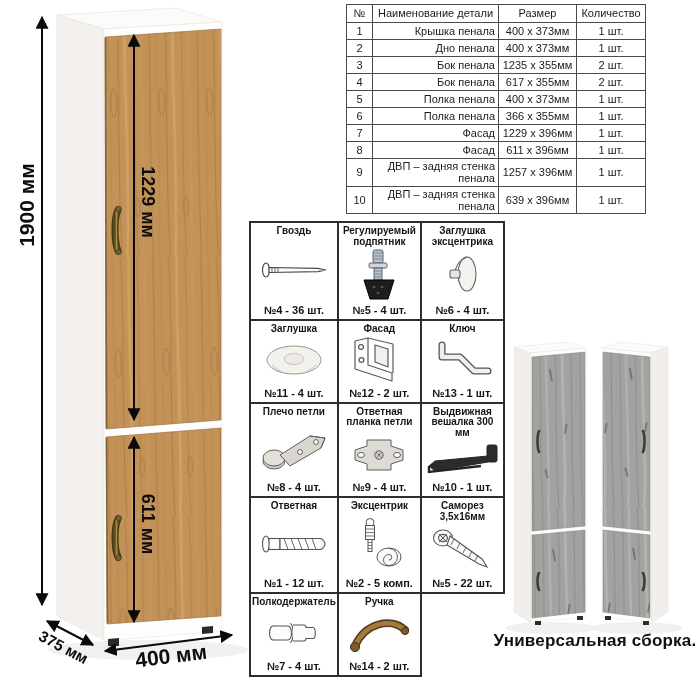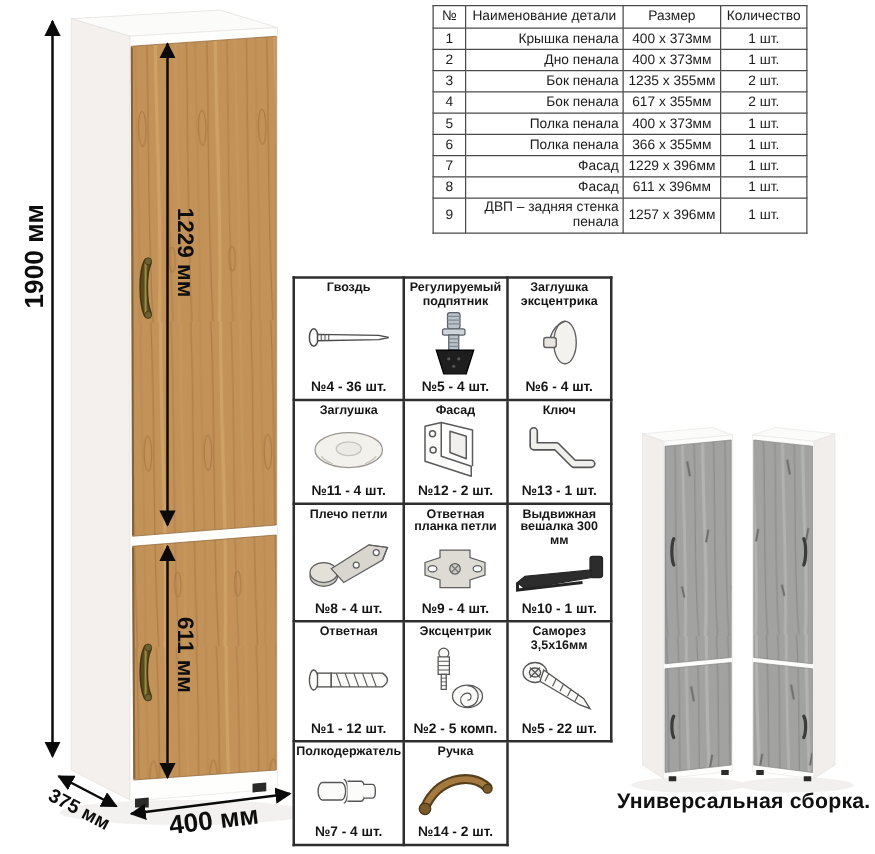--- a/index.html
+++ b/index.html
@@ -18,21 +18,21 @@
   table.parts th,table.parts td{
     border:1px solid #4b4b4b;padding:1px 3px;text-align:center;vertical-align:middle;
     font-weight:400;overflow:hidden;
   }
   table.parts th{height:15px;}
   table.parts td{height:14px;}
   table.parts td.name{text-align:right;}
 
   
   table.hw{
-    position:absolute;left:234px;top:221px;border-collapse:collapse;table-layout:fixed;
+    position:absolute;left:249px;top:221px;border-collapse:collapse;table-layout:fixed;
   }
   table.hw td{
     border:2px solid #2e2e2e;width:81px;height:81px;padding:0;vertical-align:top;background:#fff;
   }
   table.hw td.empty{border:none;background:transparent;}
   .hwc{display:flex;flex-direction:column;align-items:center;width:100%;height:100%;}
   .hwt{
     font-size:10px;font-weight:700;text-align:center;line-height:1.08;
     padding:3px 1px 0 1px;color:#151515;
   }
@@ -185,20 +185,26 @@
           <td class="name">Фасад</td>
           <td>611 х 396мм</td>
           <td>1 шт.</td>
         </tr>
         <tr>
           <td>9</td>
           <td class="name">ДВП – задняя стенка пенала</td>
           <td>1257 х 396мм</td>
           <td>1 шт.</td>
         </tr>
+        <tr>
+          <td>10</td>
+          <td class="name">ДВП – задняя стенка пенала</td>
+          <td>639 х 396мм</td>
+          <td>1 шт.</td>
+        </tr>
       </tbody>
   </table>
 
   <table class="hw">
     <tbody>
         <tr>
           <td>
             <div class="hwc">
               <div class="hwt">Гвоздь</div>
               <div class="hwi">

